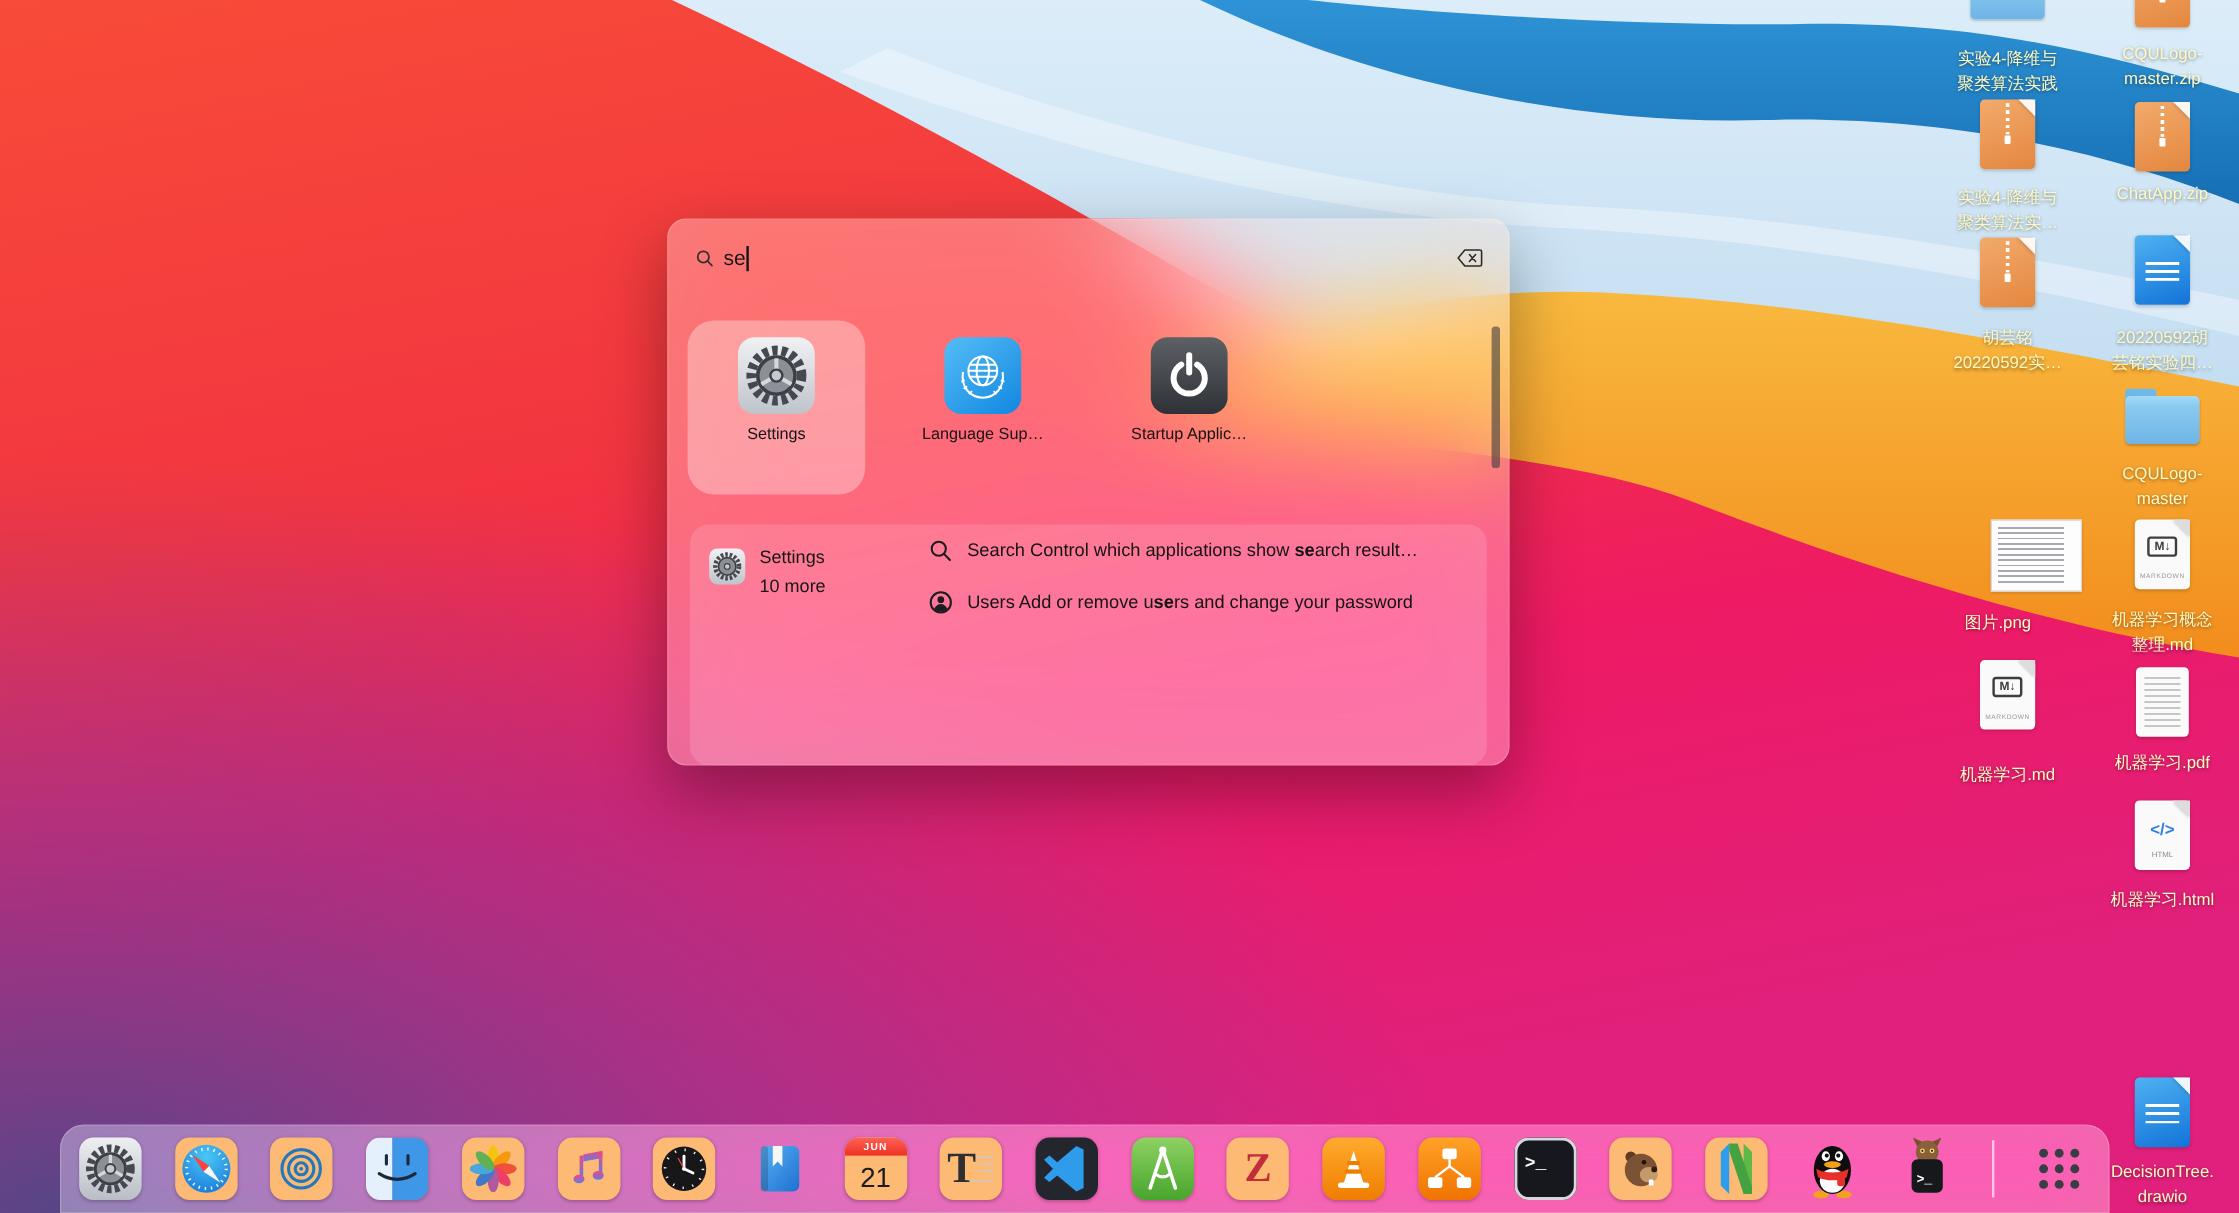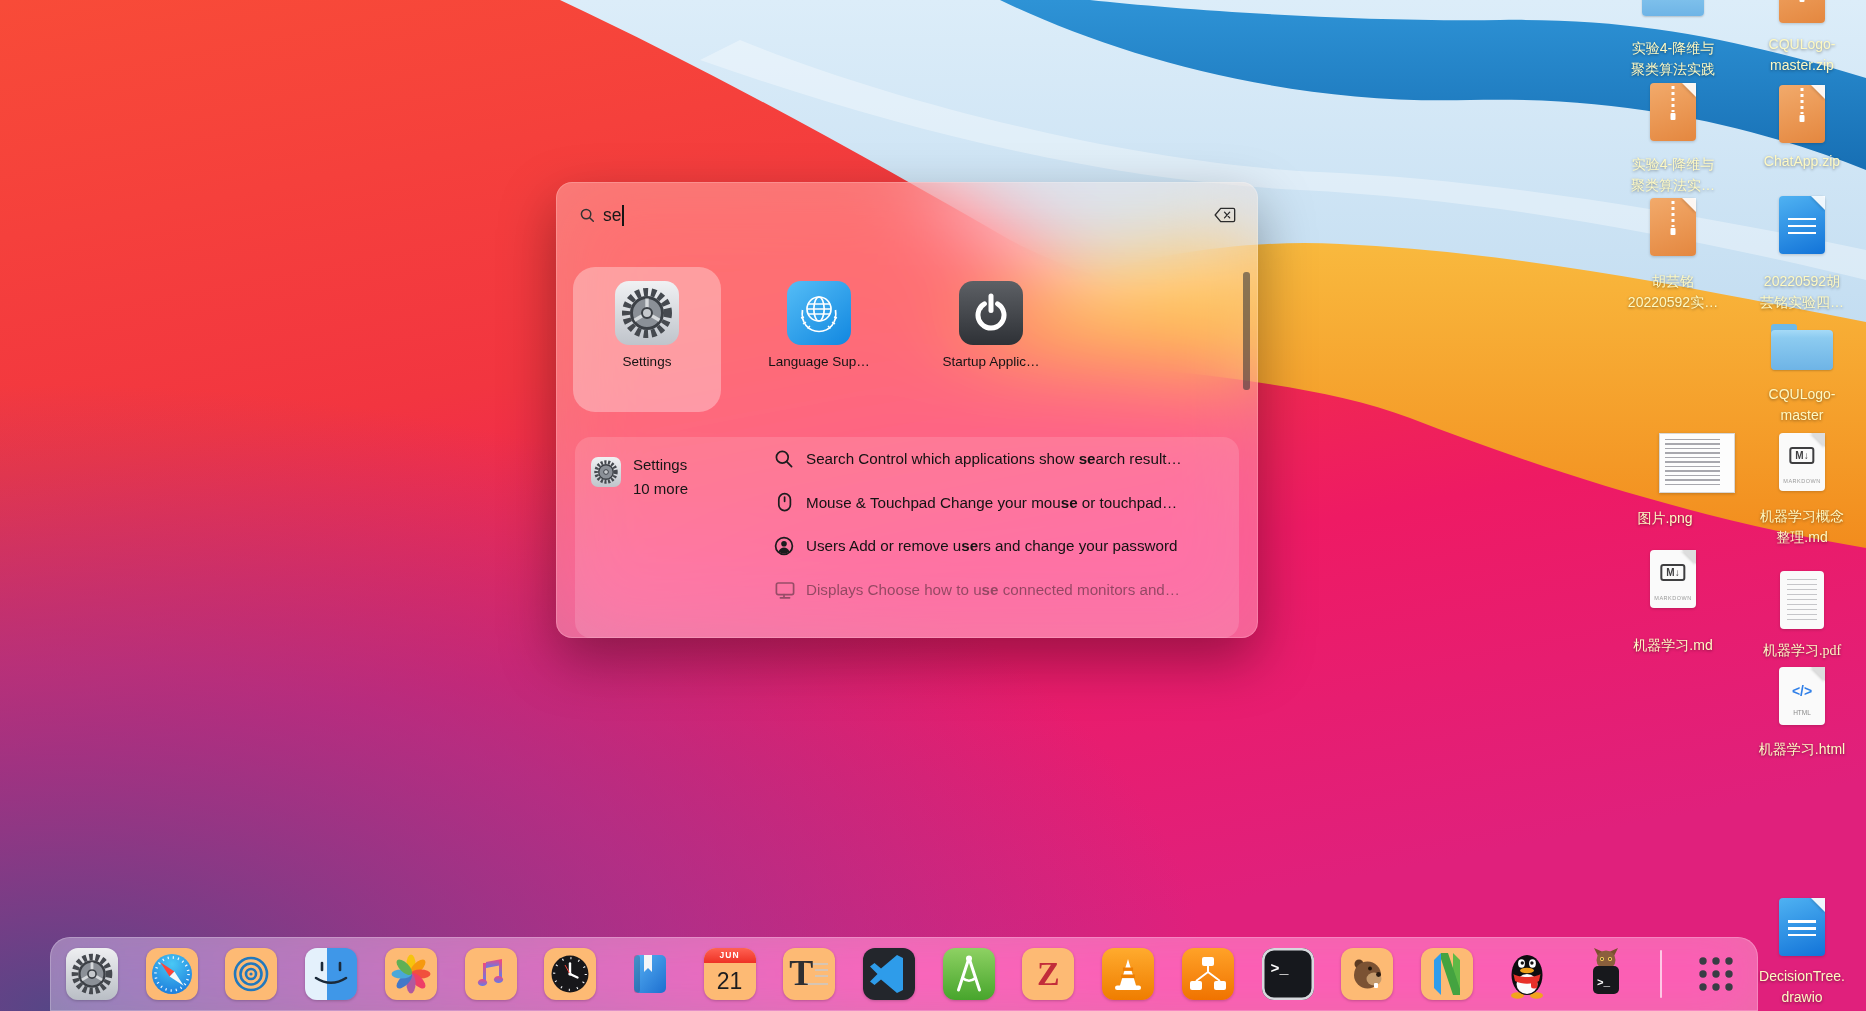--- a/index.html
+++ b/index.html
@@ -220,21 +220,21 @@
   <div class="file white">
       <div class="fold" style="border-color:transparent #ddd transparent transparent;"></div>
     <div class="md-badge">M↓</div>
       <div class="md-word">MARKDOWN</div>
     </div>
   <div class="di-label" style="margin-top:15px;">
     <span>机器学习概念</span>
       <span>整理.md</span>
     </div>
 </div>
-<div class="desk-item" style="left:1740px;top:571px;font-family:Liberation Serif, serif;">
+<div class="desk-item" style="left:1740px;top:556px;">
   <div class="file white" style="width:44px;">
       <div class="page-lines"></div>
     </div>
   <div class="di-label" style="margin-top:11px;">
     <span>机器学习.pdf</span>
     </div>
 </div>
 <div class="desk-item" style="left:1740px;top:667px;">
   <div class="file white">
       <div class="fold" style="border-color:transparent #ddd transparent transparent;"></div>
@@ -332,45 +332,27 @@
         <span class="ricon">
           <svg viewBox="0 0 22 22" width="22" height="22">
               <circle cx="9.3" cy="9.3" r="5.9" fill="none" stroke="#1c1c1e" stroke-width="1.7"></circle>
               <line x1="13.7" y1="13.7" x2="18.6" y2="18.6" stroke="#1c1c1e" stroke-width="1.7" stroke-linecap="round"></line>
             </svg>
         </span>
         <span><span>Search Control which applications show </span><b>se</b><span>arch result…</span></span>
       </div>
       <div class="rrow">
         <span class="ricon">
-          <svg viewBox="0 0 22 22" width="22" height="22" fill="none" stroke="#1c1c1e" stroke-width="1.7">
-              <rect x="5.8" y="2.6" width="11.6" height="17" rx="5.8"></rect>
-              <line x1="11.6" y1="6" x2="11.6" y2="10.3" stroke-linecap="round"></line>
-            </svg>
-        </span>
-        <span><span>Mouse &amp; Touchpad Change your mou</span><b>se</b><span> or touchpad…</span></span>
-      </div>
-      <div class="rrow">
-        <span class="ricon">
           <svg viewBox="0 0 22 22" width="22" height="22">
               <circle cx="11" cy="11" r="8.4" fill="none" stroke="#1c1c1e" stroke-width="1.7"></circle>
               <circle cx="11" cy="8.7" r="2.8" fill="#1c1c1e"></circle>
               <path d="M5.4 16.6 C6.8 13.6 8.9 12.4 11 12.4 C13.1 12.4 15.2 13.6 16.6 16.6 A8.4 8.4 0 0 1 5.4 16.6 Z" fill="#1c1c1e"></path>
             </svg>
         </span>
         <span><span>Users Add or remove u</span><b>se</b><span>rs and change your password</span></span>
-      </div>
-      <div class="rrow faded">
-        <span class="ricon">
-          <svg viewBox="0 0 22 22" width="22" height="22" fill="none" stroke="#1c1c1e" stroke-width="1.7">
-              <rect x="3.4" y="4" width="17.2" height="11.6" rx="1.8"></rect>
-              <path d="M11 15.6 V18.4 M7.4 18.8 H16.6" stroke-linecap="round"></path>
-            </svg>
-        </span>
-        <span><span>Displays Choose how to u</span><b>se</b><span> connected monitors and…</span></span>
       </div>
     </div>
   </div>
   <div class="scrollbar"></div>
 </div>
 
 <div class="dock">
   <div class="dock-item">
     <div class="dk-tile" style="background:linear-gradient(180deg,#eeeff1,#b9bec5);">
       <svg viewBox="0 0 64 64" width="52" height="52">

